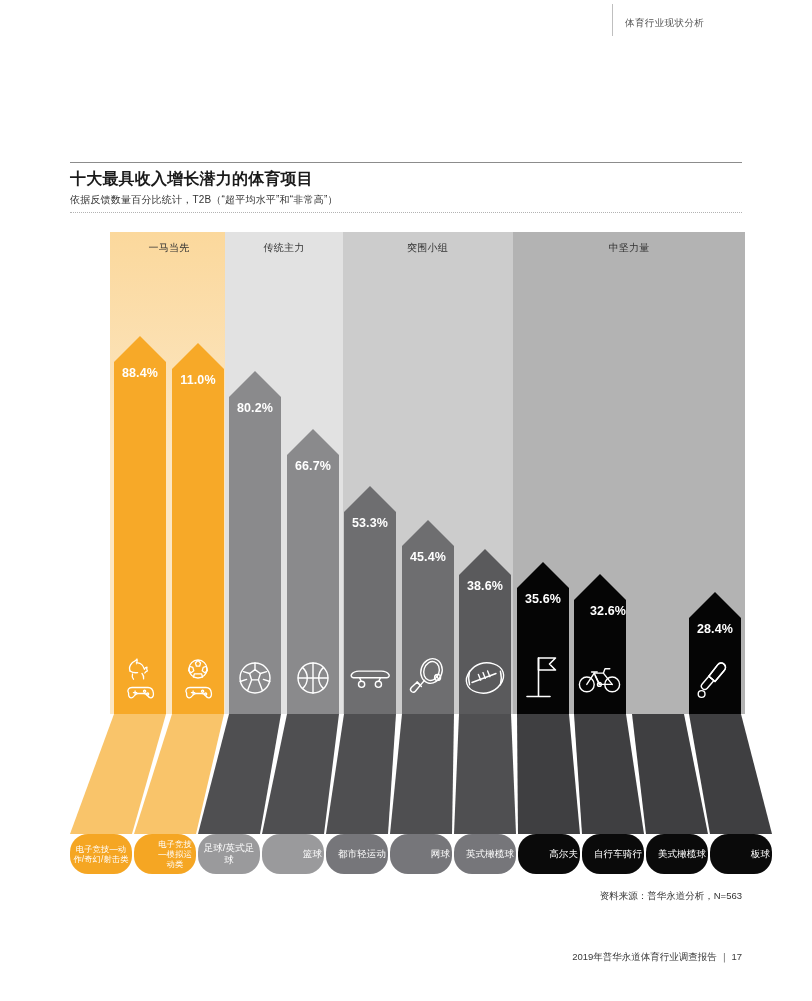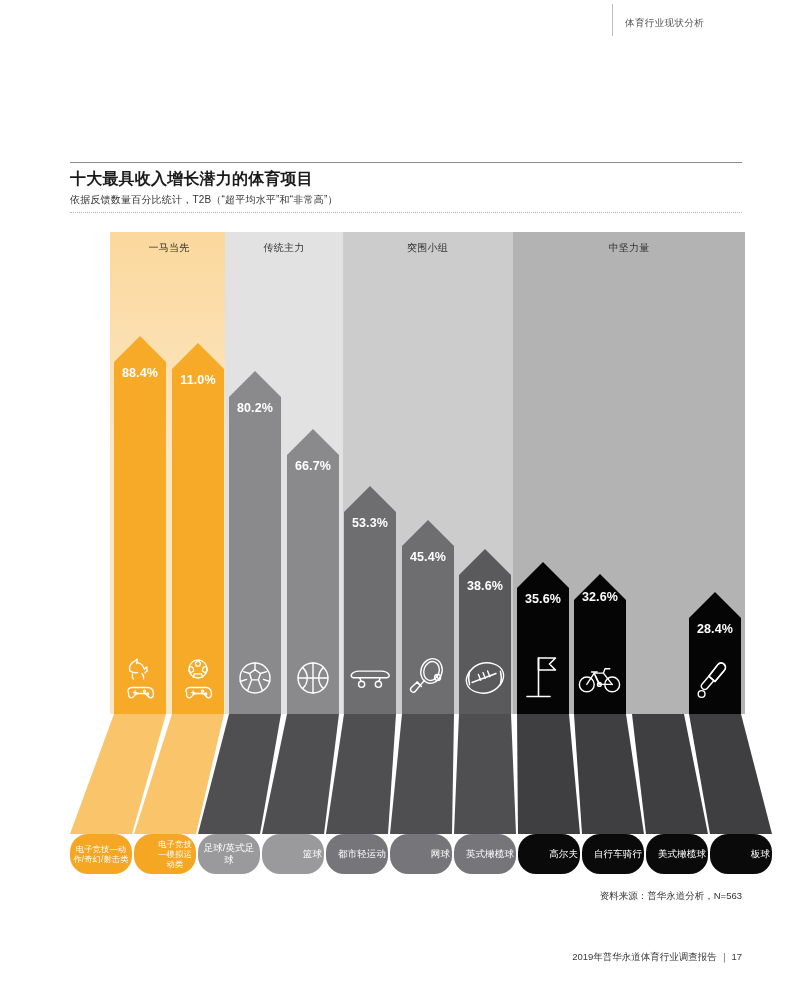--- a/index.html
+++ b/index.html
@@ -319,21 +319,21 @@
       <path d="M5 42.5h23"></path>
     </svg>
       </div>
     </div>
     <div class="col" style="left: 464px; width: 52px; height: 140px; top: 342px;">
       <div class="bar" style="height: 140px;">
         <svg class="bar-shape" viewBox="0 0 52 140" preserveAspectRatio="none">
           <polygon points="0,140 0,26 26,0 52,26 52,140" fill="#050505"></polygon>
         </svg>
       </div>
-      <div class="bar-value" style="top: 16px;">32.6%</div>
+      <div class="bar-value" style="top: 30px; text-align: right;">32.6%</div>
       <div class="bar-icon" style="bottom: 8px; height: 56px; color: rgb(255, 255, 255);">
         <svg width="46" height="34" viewBox="0 0 46 34" fill="none" stroke="currentColor" stroke-width="1.4" stroke-linecap="round" stroke-linejoin="round">
       <circle cx="9.8" cy="23.4" r="7.4"></circle>
       <circle cx="35.2" cy="23.4" r="7.4"></circle>
       <path d="M9.8 23.4l7.4-11.3h9.2l8.8 11.3"></path>
       <path d="M17.2 12.1l5.2 11.3h12.8"></path>
       <path d="M22.4 23.4l-4.2-8.6"></path>
       <path d="M14.6 11h5.6"></path>
       <path d="M26.4 12.1l1.6-4.4h4.8"></path>
       <circle cx="22.4" cy="23.4" r="1.9"></circle>

